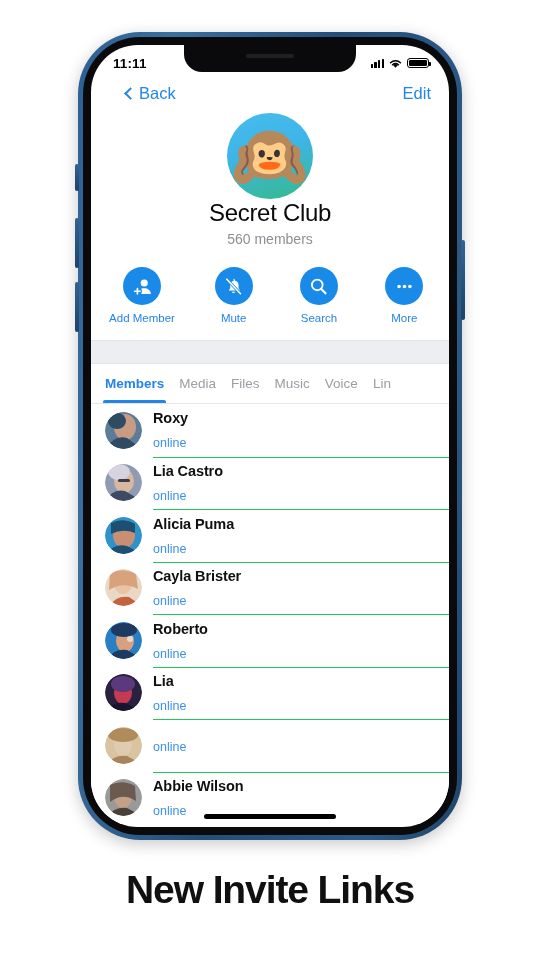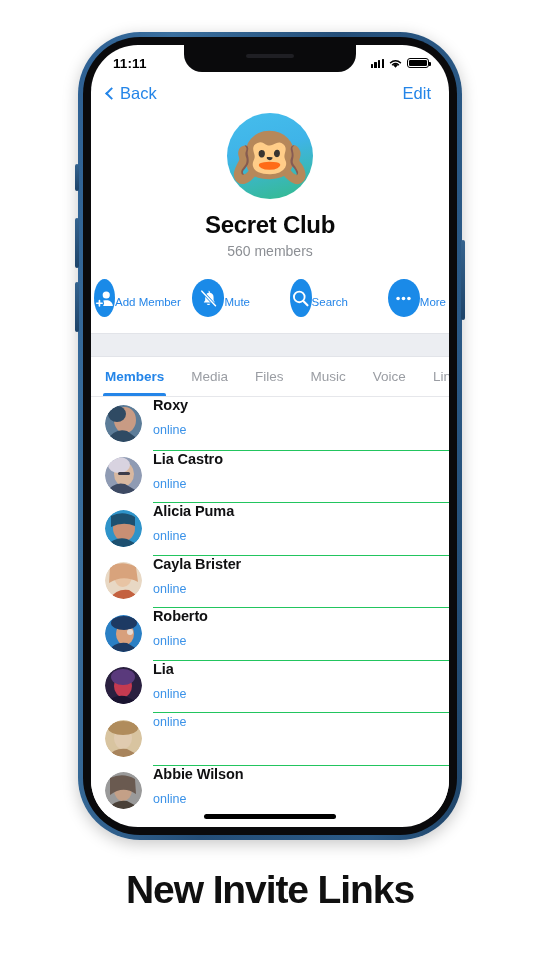--- a/index.html
+++ b/index.html
@@ -124,20 +124,21 @@
   }
   .battery-fill { height: 100%; width: 100%; background: #000; border-radius: 1.3px; }
 
   
   .navbar {
     height: 36px;
     display: flex;
     align-items: center;
     justify-content: space-between;
     padding: 0 18px 0 16px;
+    margin-left: 19px;
   }
   .nav-back {
     display: flex;
     align-items: center;
     gap: 3px;
     color: #2485e8;
     font-size: 16.5px;
     cursor: pointer;
   }
   .chev {
@@ -167,43 +168,42 @@
     display: flex;
     align-items: center;
     justify-content: center;
     font-size: 62px;
     line-height: 1;
     overflow: hidden;
   }
   .avatar-emoji { transform: translateY(1px); }
 
   .group-title {
-    margin-top: 12px;
     font-size: 24px;
-    font-weight: bold;
+    font-weight: normal;
     color: #0a0a0a;
     letter-spacing: -0.3px;
   }
   .group-sub {
     margin-top: 4px;
     font-size: 14px;
     color: #8c8f94;
   }
 
   
   .actions {
     margin-top: 20px;
     display: flex;
     justify-content: center;
     gap: 40px;
     padding: 0 22px;
   }
   .action {
     display: flex;
-    flex-direction: row;
+    flex-direction: column;
     align-items: center;
     width: 58px;
     cursor: pointer;
   }
   .action-circle {
     width: 38px; height: 38px;
     border-radius: 50%;
     background: #1a8ae8;
     display: flex;
     align-items: center;
@@ -225,21 +225,21 @@
     border-bottom: 1px solid #e2e4e9;
   }
 
   
   .tabs {
     position: relative;
     display: flex;
     align-items: center;
     height: 40px;
     padding-left: 14px;
-    gap: 27px;
+    gap: 15px;
     border-bottom: 1px solid #e6e7eb;
     overflow: hidden;
   }
   .tab {
     font-size: 13.5px;
     color: #9a9da3;
     white-space: nowrap;
     cursor: pointer;
     position: relative;
     height: 100%;
@@ -272,20 +272,21 @@
     flex: 0 0 37px;
     overflow: hidden;
     position: relative;
   }
   .m-texts {
     margin-left: 11px;
     flex: 1;
     height: 100%;
     display: flex;
     flex-direction: column;
+    justify-content: center;
     padding-right: 14px;
     gap: 8px;
   }
   .m-name {
     font-size: 14.5px;
     font-weight: bold;
     color: #101012;
     letter-spacing: -0.1px;
   }
   .m-status {

